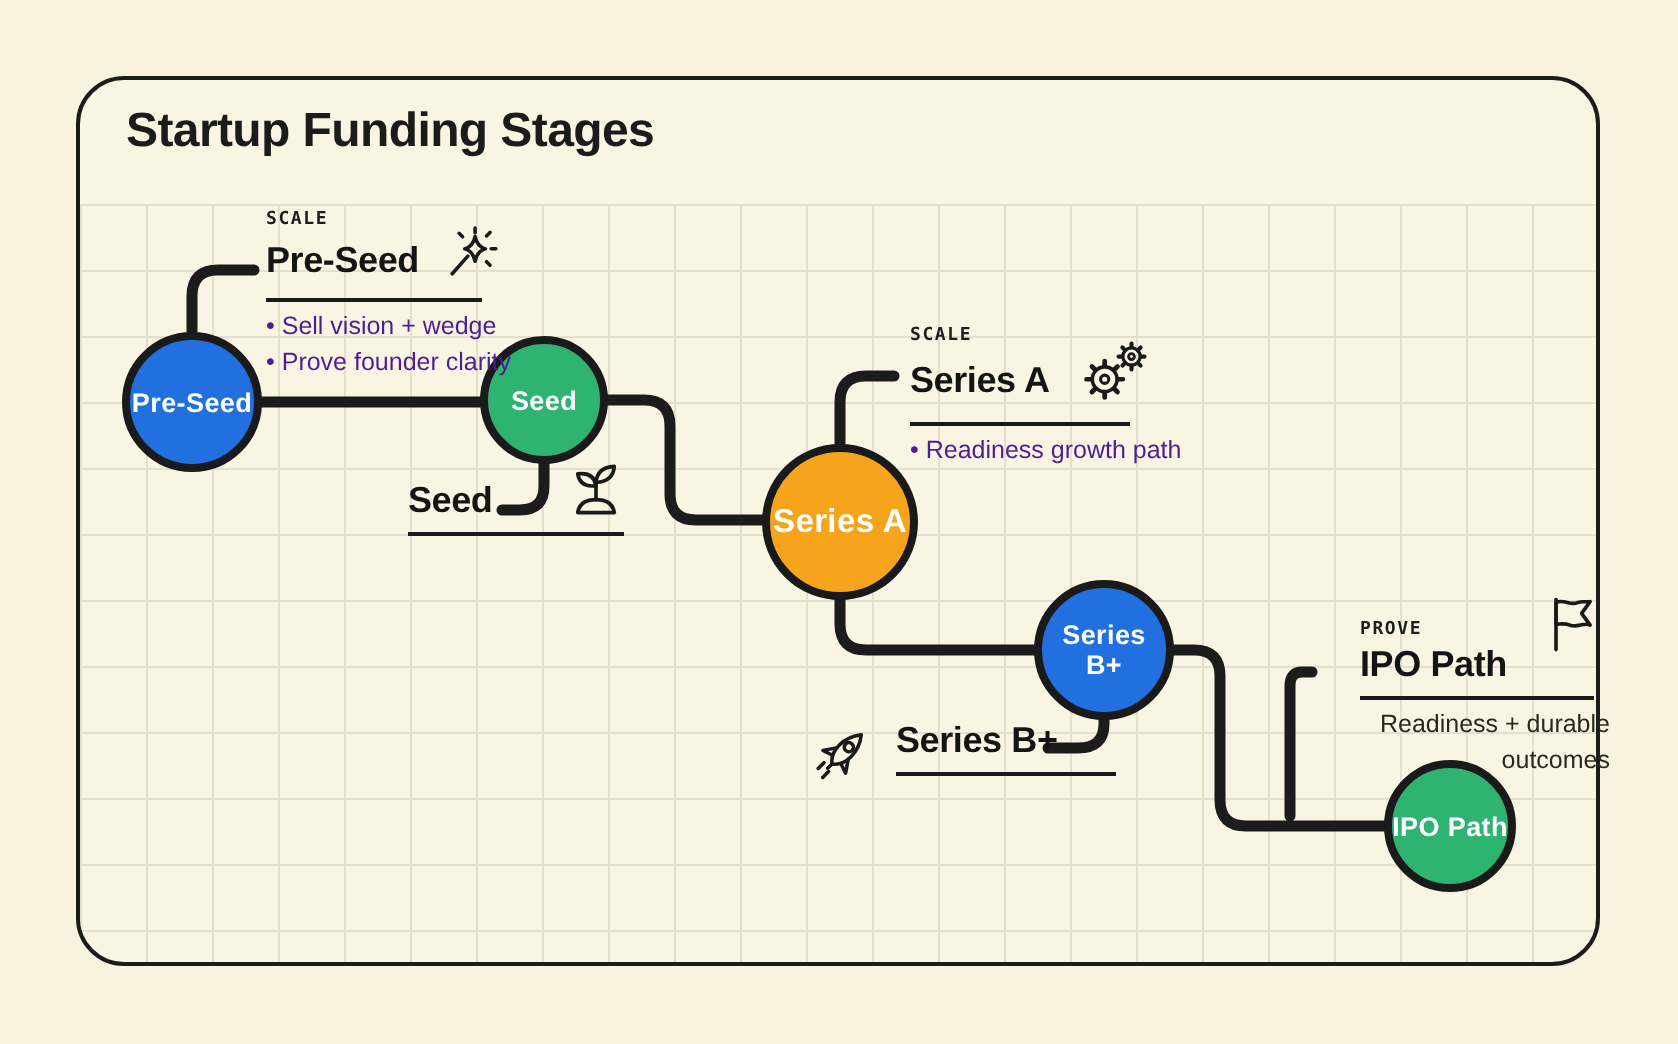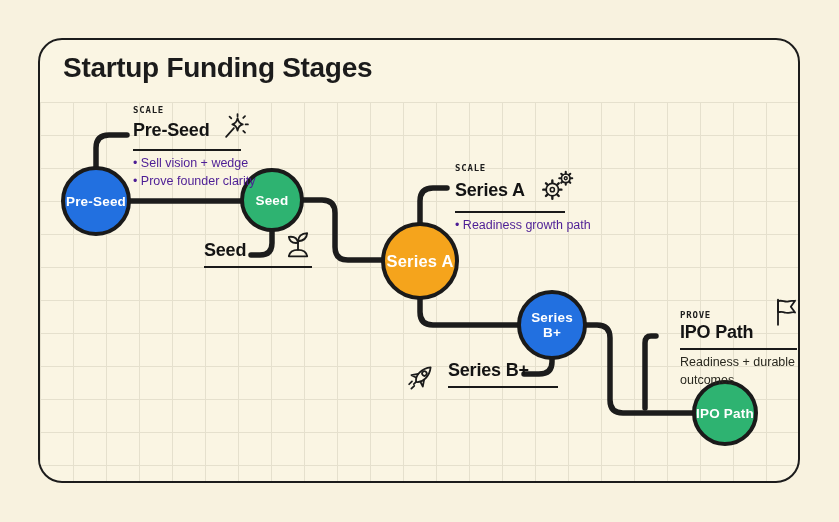--- a/index.html
+++ b/index.html
@@ -14,21 +14,21 @@
     overflow:hidden;
   }
   .grid{
     position:absolute;left:0;right:0;top:62px;bottom:0;
     background-image:linear-gradient(#e5e0cd 1px,transparent 1px),
                      linear-gradient(90deg,#e5e0cd 1px,transparent 1px);
     background-size:33px 33px;
   }
   .title{
     position:absolute;left:23px;top:12px;margin:0;
-    font-size:28px;font-weight:800;letter-spacing:-0.3px;color:#1b1b1b;
+    font-size:24px;font-weight:800;letter-spacing:-0.3px;color:#1b1b1b;
   }
   svg.connectors{position:absolute;left:0;top:0;z-index:2;}
   .node{
     position:absolute;z-index:3;border:4.5px solid #1a1a1a;border-radius:50%;
     display:flex;align-items:center;justify-content:center;
     color:#fff;font-weight:700;font-size:13.5px;letter-spacing:0.2px;
     box-sizing:border-box;text-align:center;
   }
   .node-preseed{left:61px;top:166px;width:70px;height:70px;}
   .node-seed{left:240px;top:168px;width:64px;height:64px;}
@@ -38,21 +38,21 @@
   .annot{position:absolute;z-index:4;}
   .eyebrow{
     display:block;font-family:"DejaVu Sans Mono",monospace;font-weight:700;
     font-size:9px;letter-spacing:0.8px;color:#1d1d1d;margin-bottom:2px;
   }
   .hrow{display:flex;align-items:center;}
   .heading{font-size:18px;font-weight:800;color:#141414;letter-spacing:-0.2px;}
   .rule{width:108px;border-top:2px solid #1a1a1a;margin-top:5px;}
   .bullets{margin-top:4px;font-size:12.5px;line-height:1.42;color:#4c1d95;}
   .bullet::before{content:"• ";}
-  .desc{margin-top:4px;font-size:12.5px;line-height:1.42;color:#29281f;width:125px;}
+  .desc{margin-top:4px;font-size:12.5px;line-height:1.42;color:#29281f;width:125px;text-align:right;}
   .icon{display:inline-block;}
   .icon svg{display:block;}
   .a1{left:133px;top:105px;}
   .a1 .icon{margin-left:14px;transform:translateY(-4px);}
   .a2{left:204px;top:240px;}
   .a2 .icon{position:absolute;left:80px;top:-9px;}
   .a3{left:455px;top:163px;}
   .a3 .icon{margin-left:16px;transform:translateY(-5px);}
   .a3 .rule{width:110px;}
   .a4{left:448px;top:360px;}

